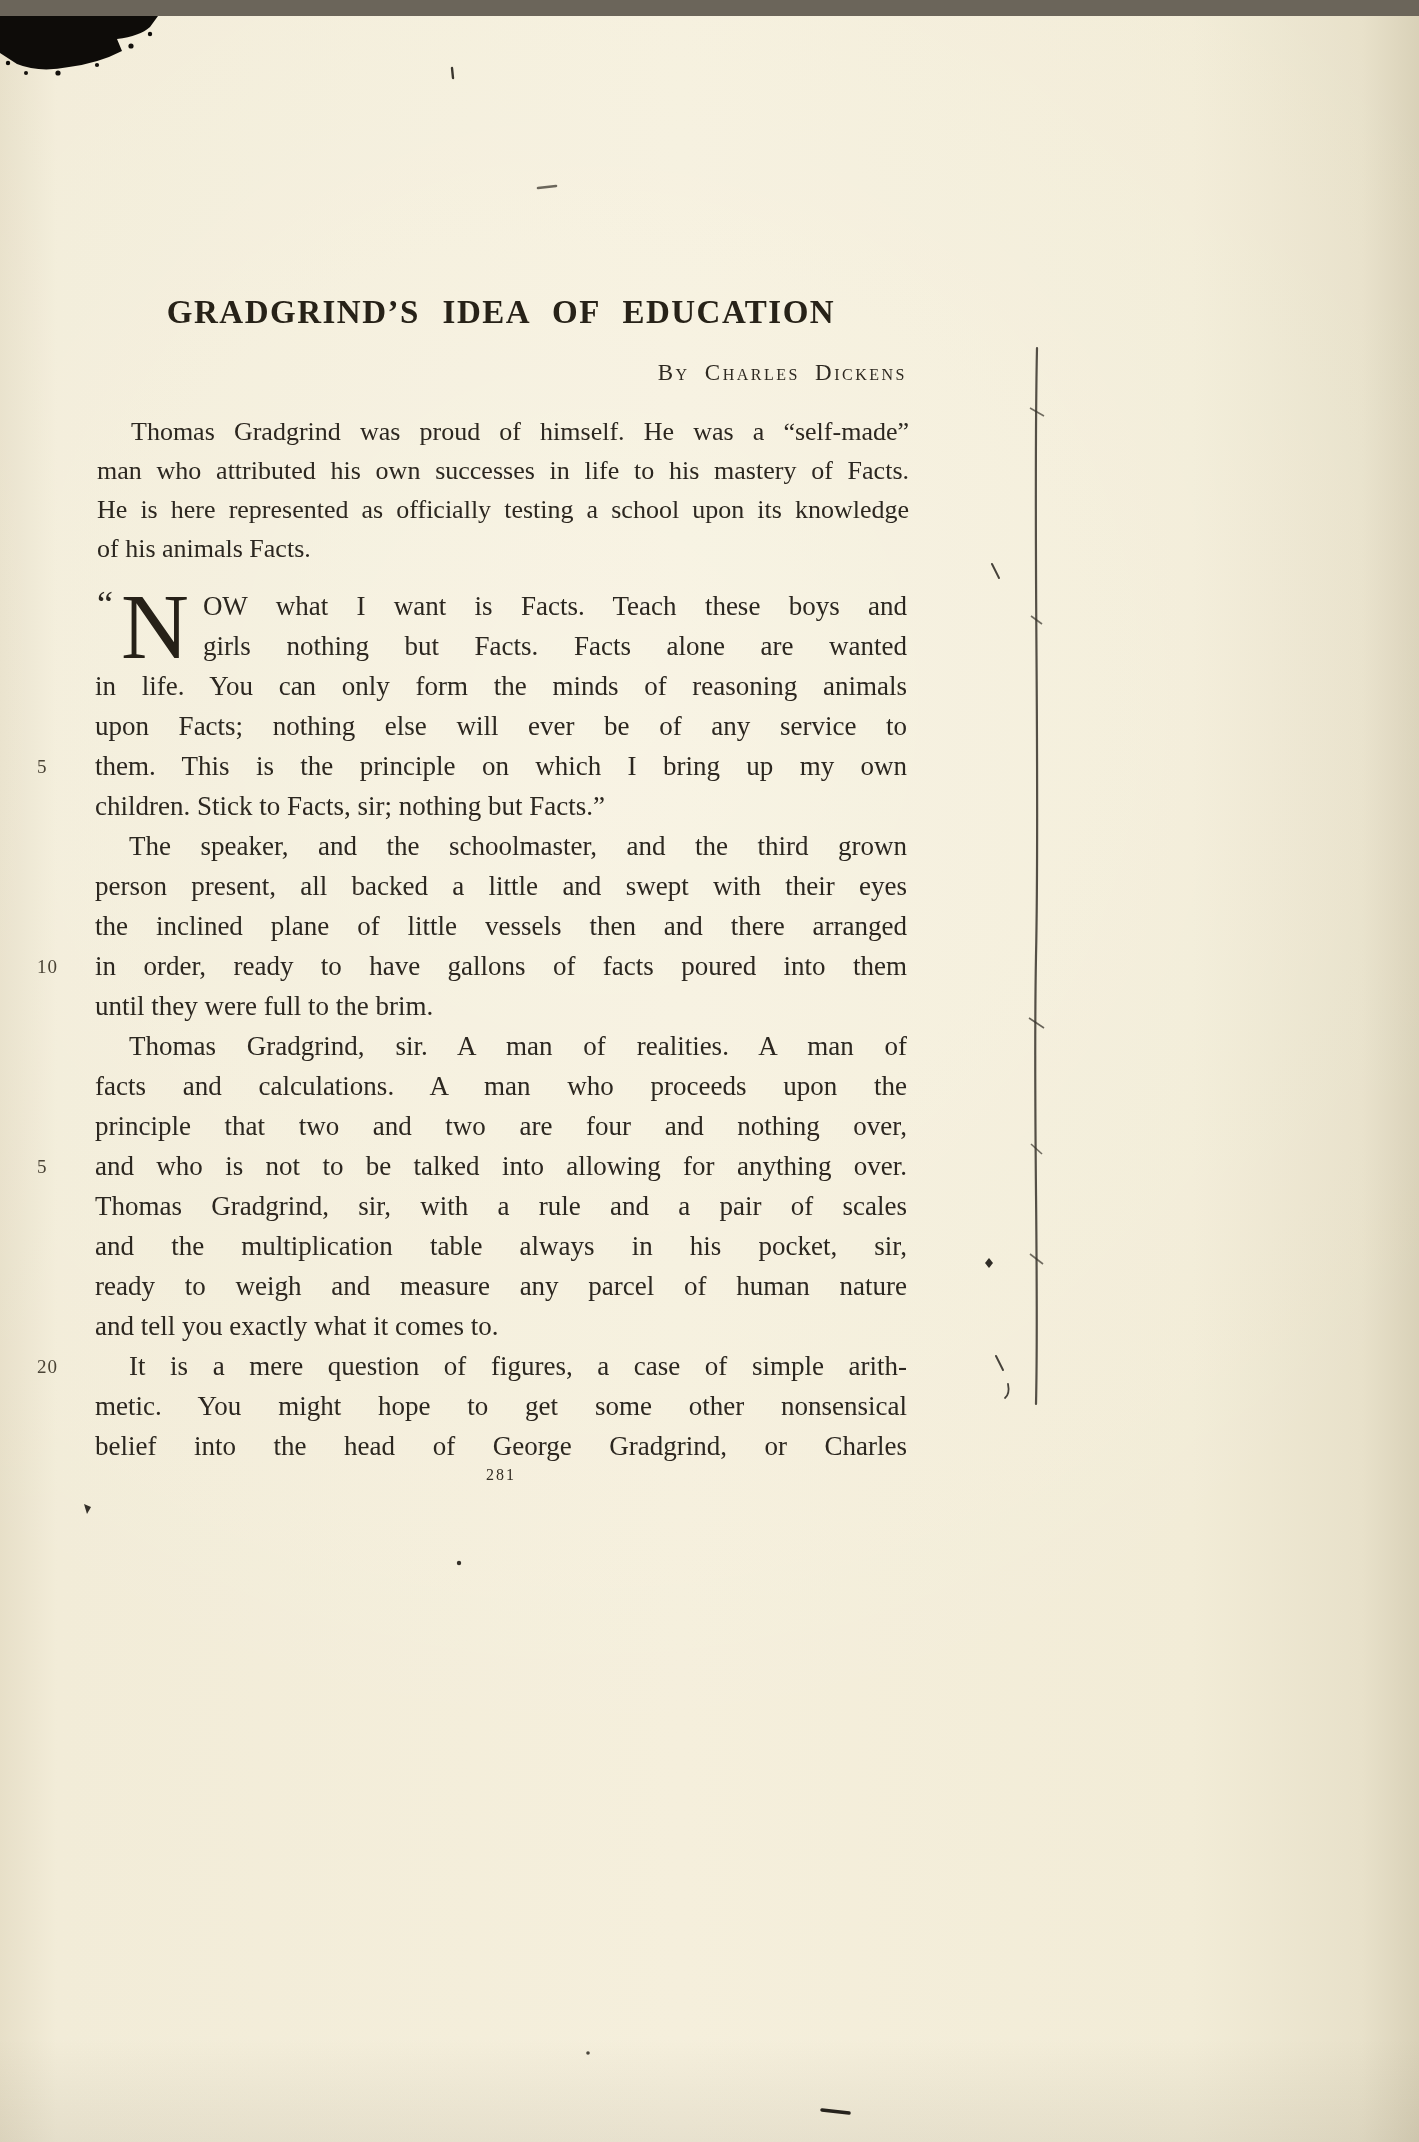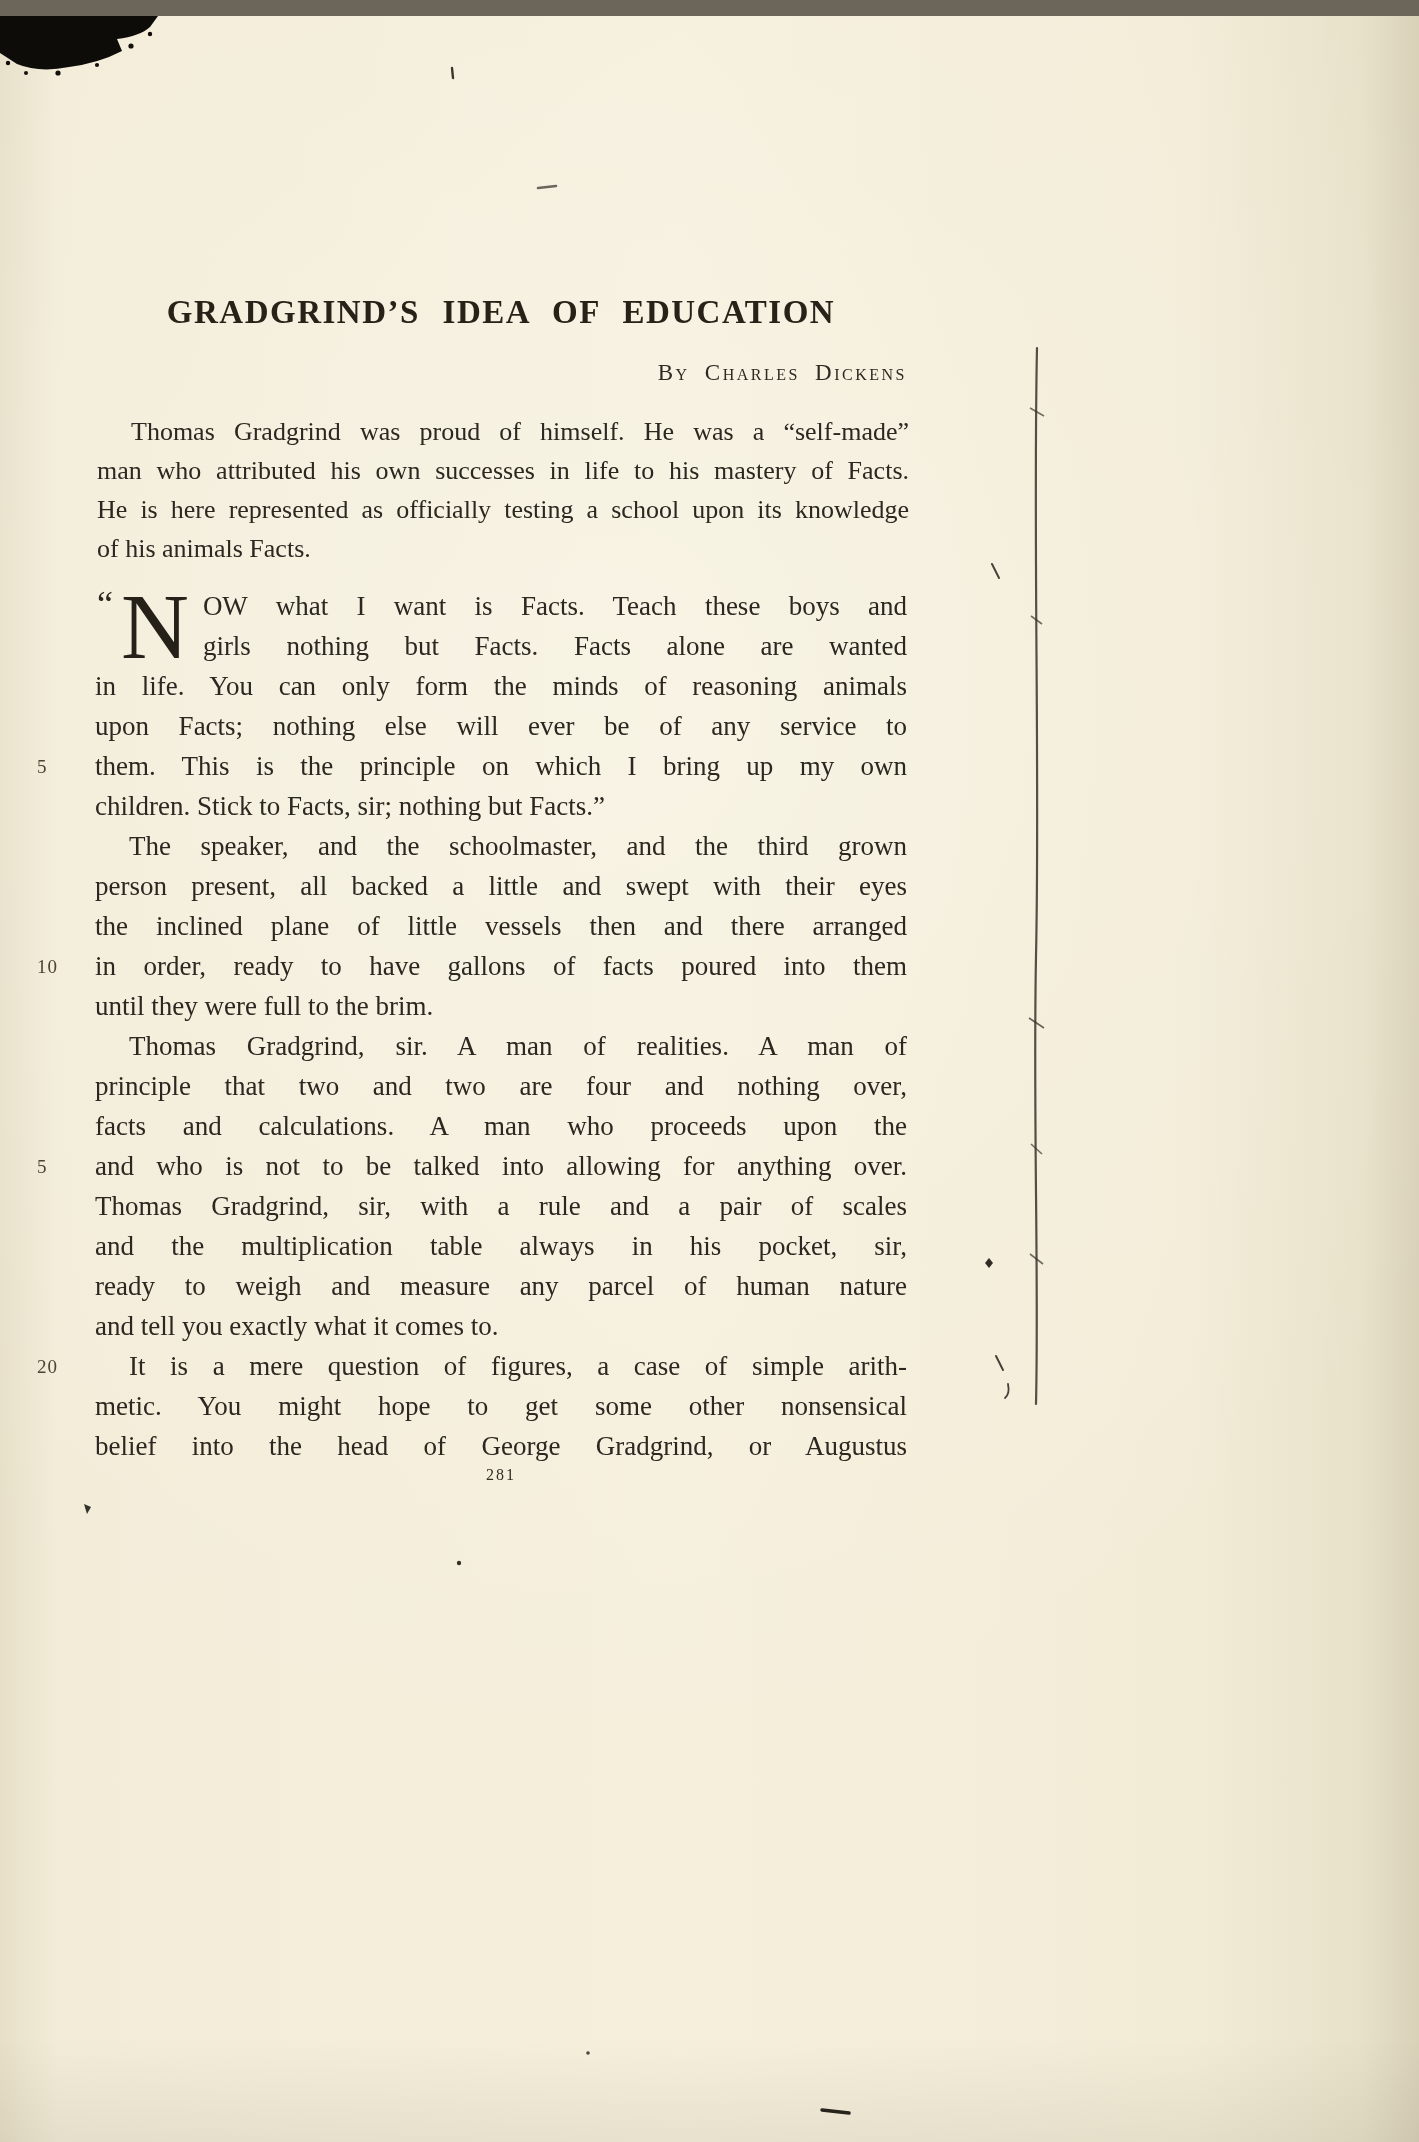--- a/index.html
+++ b/index.html
@@ -109,39 +109,39 @@
       <div class="tl"><span class="txt">the inclined plane of little vessels then and there arranged</span></div>
       <div class="tl">
         <span class="ln">10</span>
         <span class="txt">in order, ready to have gallons of facts poured into them</span>
       </div>
       <div class="tl pl"><span class="txt">until they were full to the brim.</span></div>
     </div>
 
     <div class="para">
       <div class="tl ind"><span class="txt">Thomas Gradgrind, sir.  A man of realities.  A man of</span></div>
+      <div class="tl"><span class="txt">facts and calculations.  A man who proceeds upon the</span></div>
       <div class="tl"><span class="txt">principle that two and two are four and nothing over,</span></div>
-      <div class="tl"><span class="txt">facts and calculations.  A man who proceeds upon the</span></div>
       <div class="tl">
         <span class="ln">5</span>
         <span class="txt">and who is not to be talked into allowing for anything over.</span>
       </div>
       <div class="tl"><span class="txt">Thomas Gradgrind, sir, with a rule and a pair of scales</span></div>
       <div class="tl"><span class="txt">and the multiplication table always in his pocket, sir,</span></div>
       <div class="tl"><span class="txt">ready to weigh and measure any parcel of human nature</span></div>
       <div class="tl pl"><span class="txt">and tell you exactly what it comes to.</span></div>
     </div>
 
     <div class="para">
       <div class="tl ind">
         <span class="ln">20</span>
         <span class="txt">It is a mere question of figures, a case of simple arith-</span>
       </div>
       <div class="tl"><span class="txt">metic.  You might hope to get some other nonsensical</span></div>
-      <div class="tl"><span class="txt">belief into the head of George Gradgrind, or Augustus</span></div>
+      <div class="tl"><span class="txt">belief into the head of George Gradgrind, or Charles</span></div>
     </div>
 
   </div>
 
   <div class="pagenum">281</div>
 
   <svg class="artifacts" width="1419" height="2142" viewBox="0 0 1419 2142" aria-hidden="true">
     <g>
       <path d="M0,0 L158,0 L150,11 Q140,20 117,23 L122,35 Q99,47 69,51 Q39,57 17,48 L0,37 Z" fill="#0e0c09"></path>
       <circle cx="150" cy="18" r="2.2" fill="#0e0c09"></circle>

